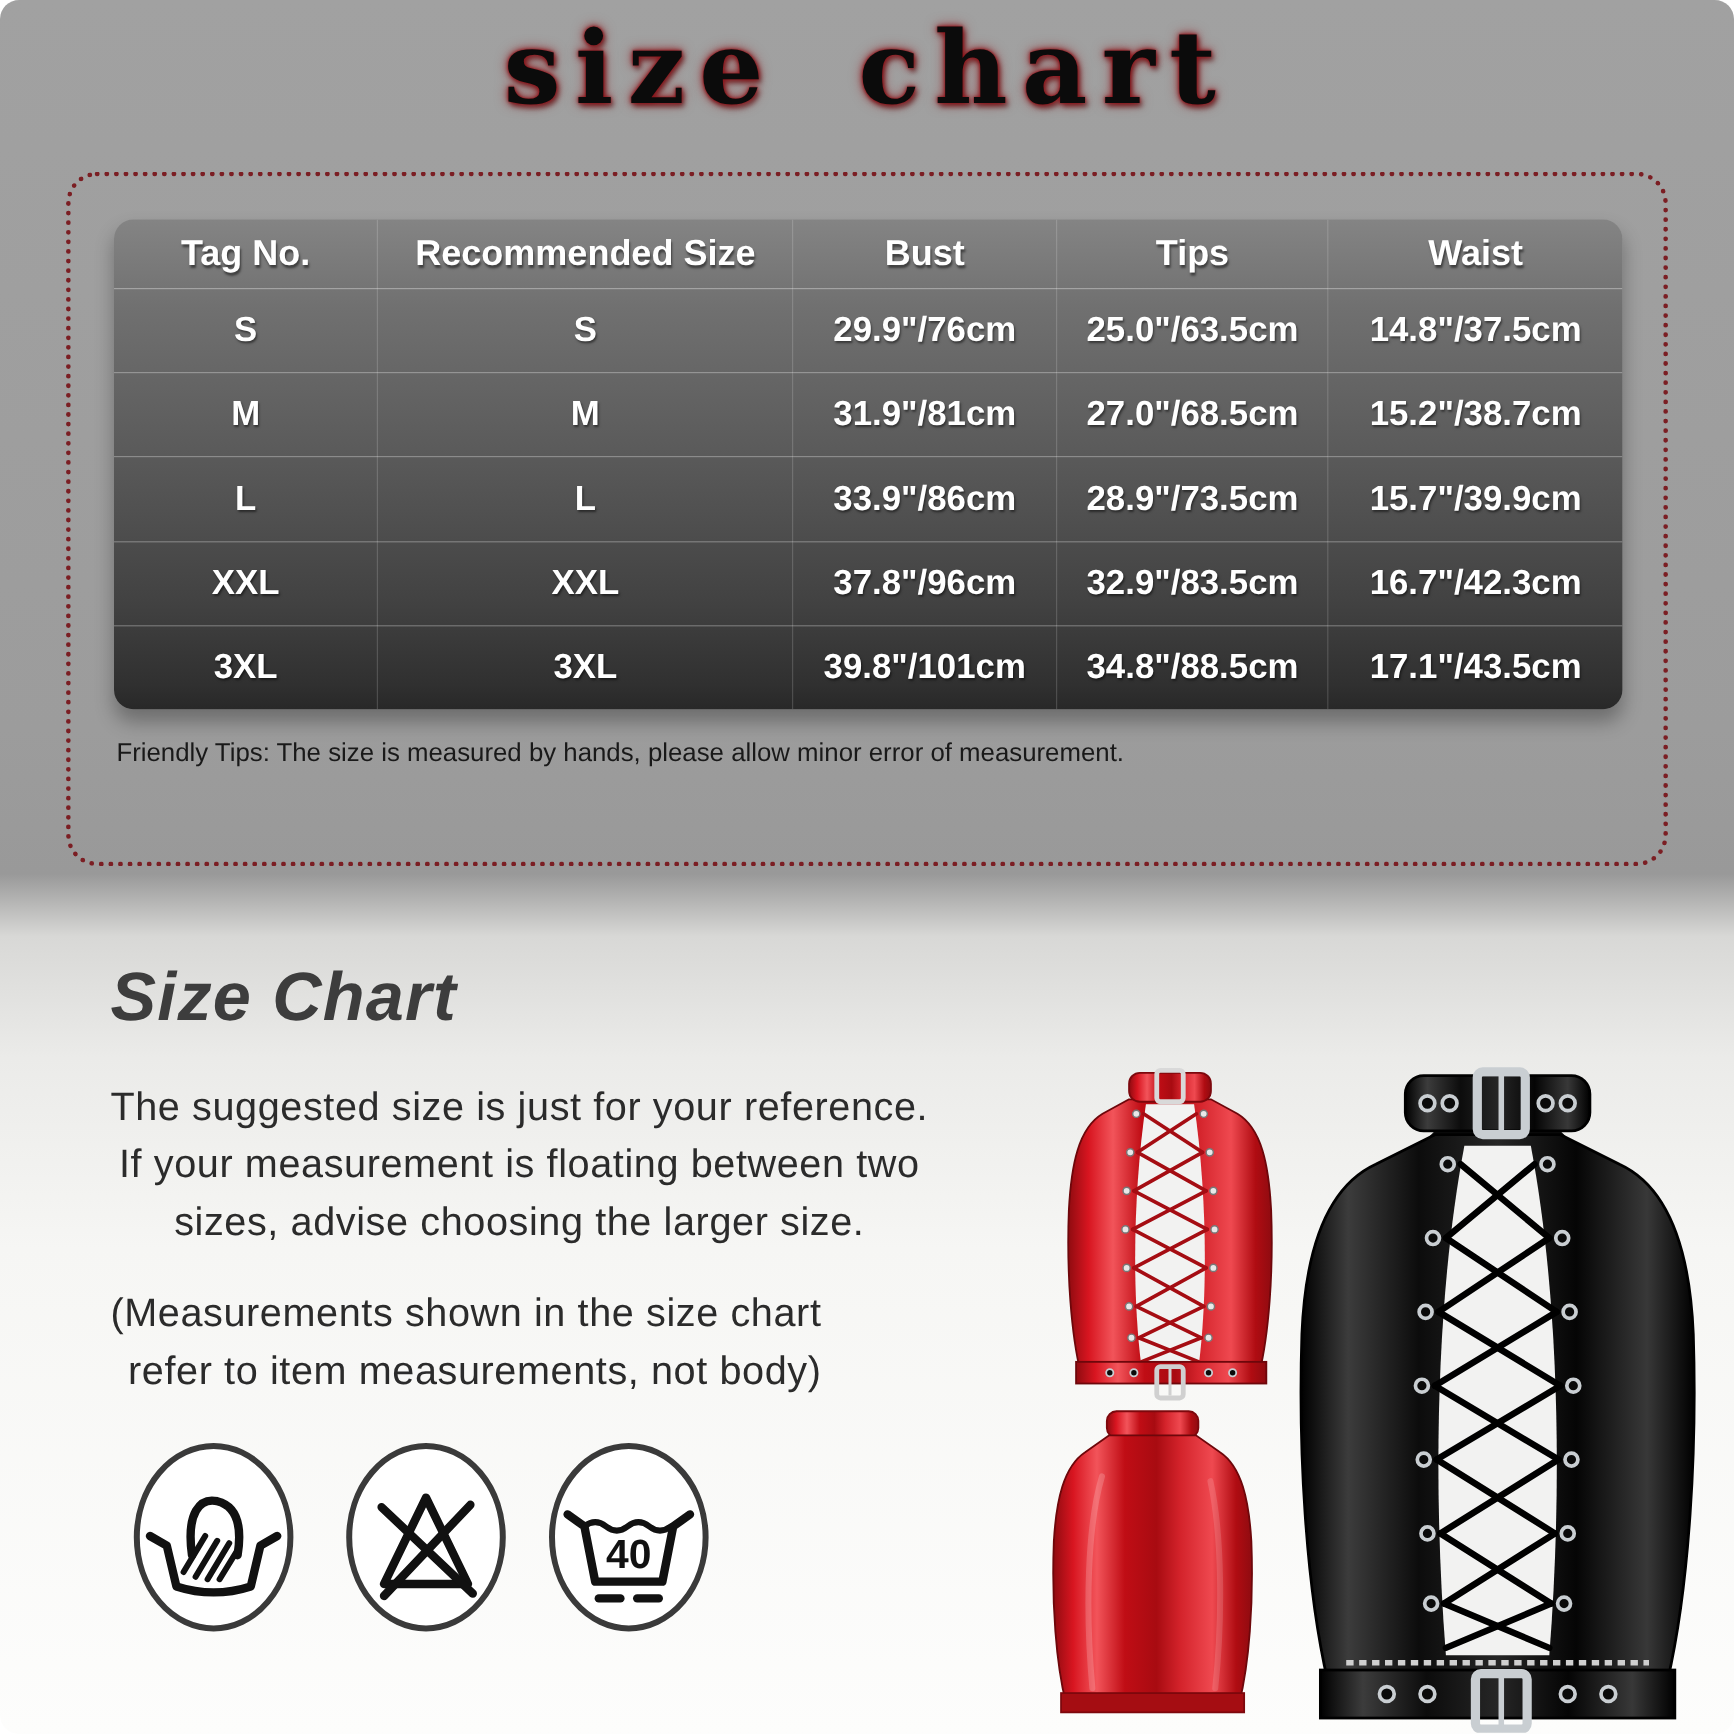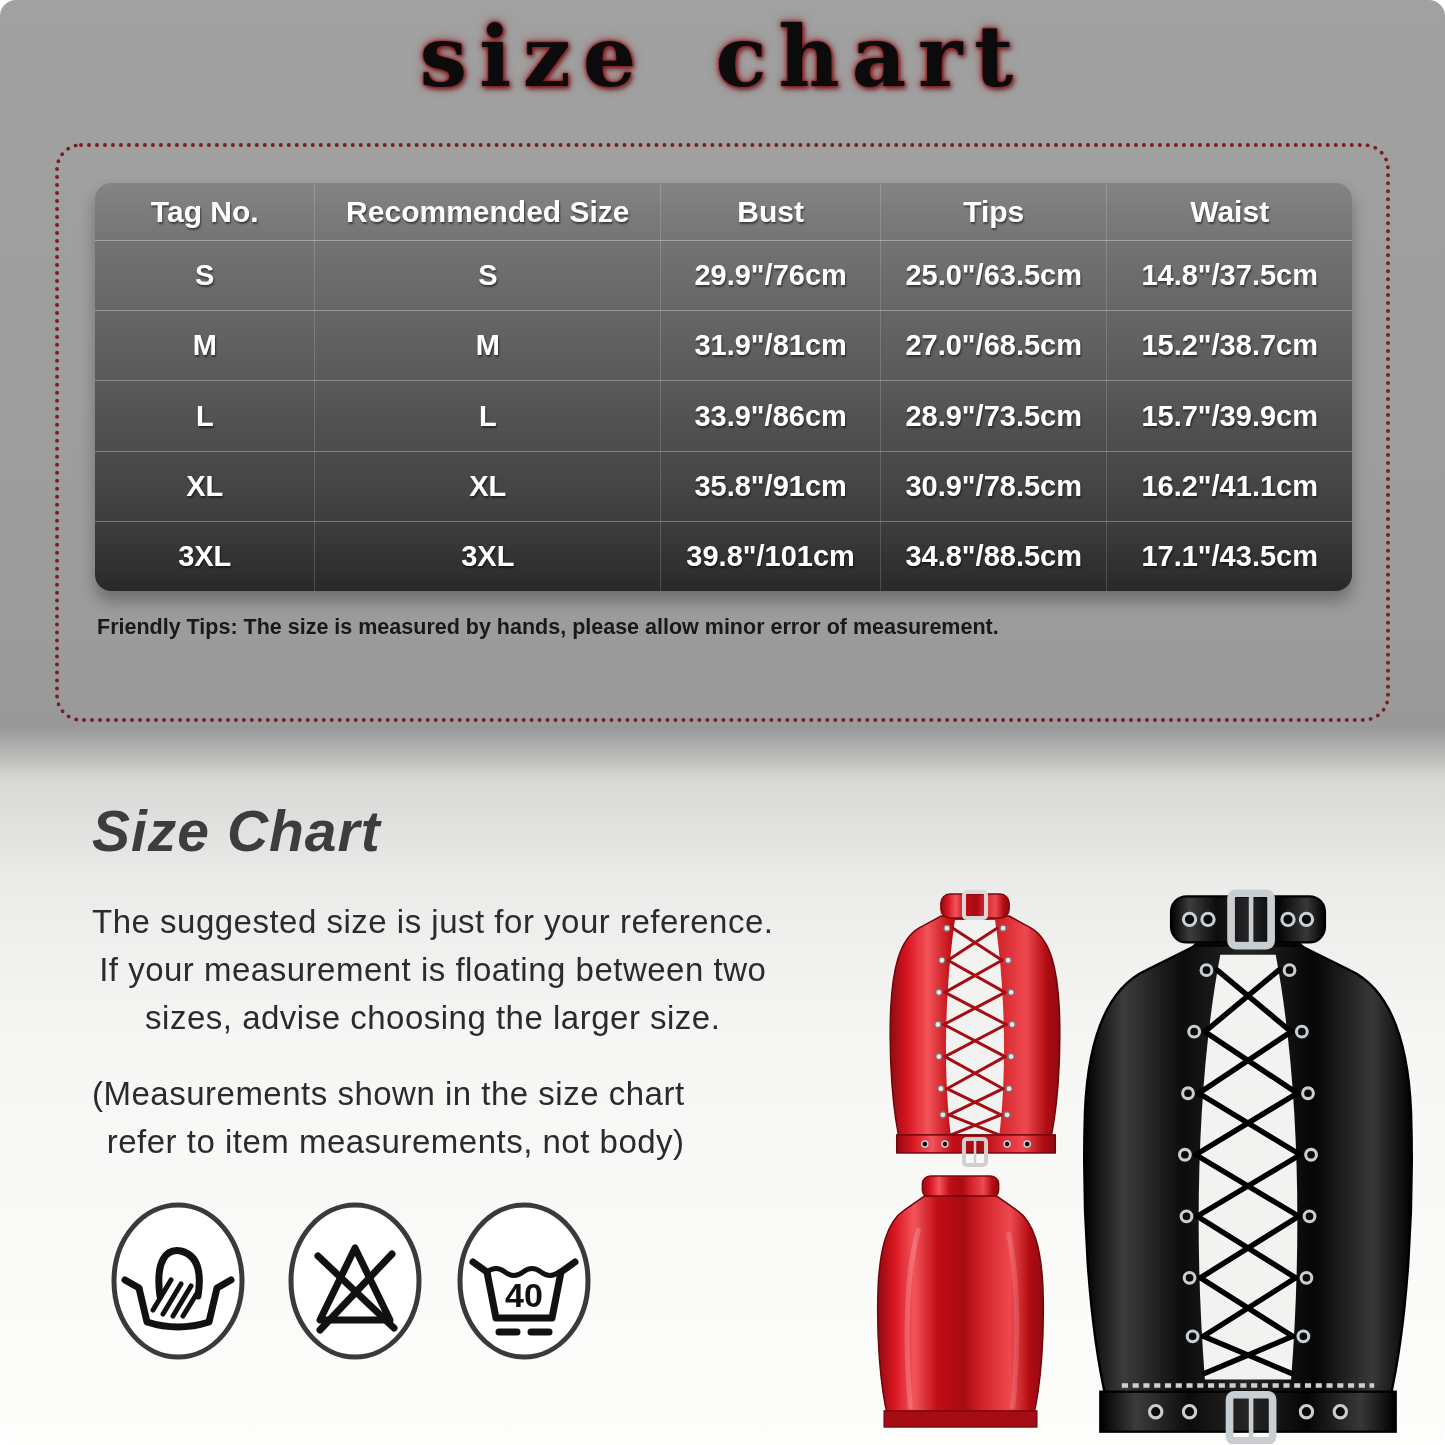--- a/index.html
+++ b/index.html
@@ -31,21 +31,21 @@
   .size-table th,.size-table td{
     text-align:center;vertical-align:middle;color:#ffffff;font-weight:bold;
     text-shadow:1px 2px 2px rgba(0,0,0,.5);padding:0;
   }
   .size-table th{font-size:30px;height:57px;}
   .size-table td{font-size:29px;height:50px;}
   .size-table th:not(:last-child),.size-table td:not(:last-child){border-right:1px solid rgba(255,255,255,.16);}
   .size-table thead th{border-bottom:1px solid rgba(255,255,255,.34);}
   .size-table tbody tr:not(:last-child) td{border-bottom:1px solid rgba(255,255,255,.30);}
   
-  .tips{position:absolute;left:97px;top:612px;width:1260px;color:#191919;font-weight:bold;font-size:21.5px;line-height:31px;}
+  .tips{position:absolute;left:97px;top:612px;width:1260px;color:#191919;font-weight:normal;font-size:21.5px;line-height:31px;}
   
   .section-heading{
     position:absolute;left:92px;top:798px;font-size:57px;font-weight:bold;font-style:italic;
     color:#3d3d3d;letter-spacing:1px;
   }
   .para{position:absolute;left:92px;color:#2b2b2b;font-size:33px;line-height:48px;letter-spacing:.5px;}
   .para-1{top:898px;text-align:center;}
   .para-2{top:1070px;text-align:right;}
   .care-icon{position:absolute;width:150px;height:170px;}
   .garment{position:absolute;}
@@ -93,25 +93,25 @@
           <td>15.2"/38.7cm</td>
         </tr>
         <tr>
           <td>L</td>
           <td>L</td>
           <td>33.9"/86cm</td>
           <td>28.9"/73.5cm</td>
           <td>15.7"/39.9cm</td>
         </tr>
         <tr>
-          <td>XL</td>
-          <td>XL</td>
-          <td>35.8"/91cm</td>
-          <td>30.9"/78.5cm</td>
-          <td>16.2"/41.1cm</td>
+          <td>XXL</td>
+          <td>XXL</td>
+          <td>37.8"/96cm</td>
+          <td>32.9"/83.5cm</td>
+          <td>16.7"/42.3cm</td>
         </tr>
         <tr>
           <td>3XL</td>
           <td>3XL</td>
           <td>39.8"/101cm</td>
           <td>34.8"/88.5cm</td>
           <td>17.1"/43.5cm</td>
         </tr>
       </tbody>
     </table>

